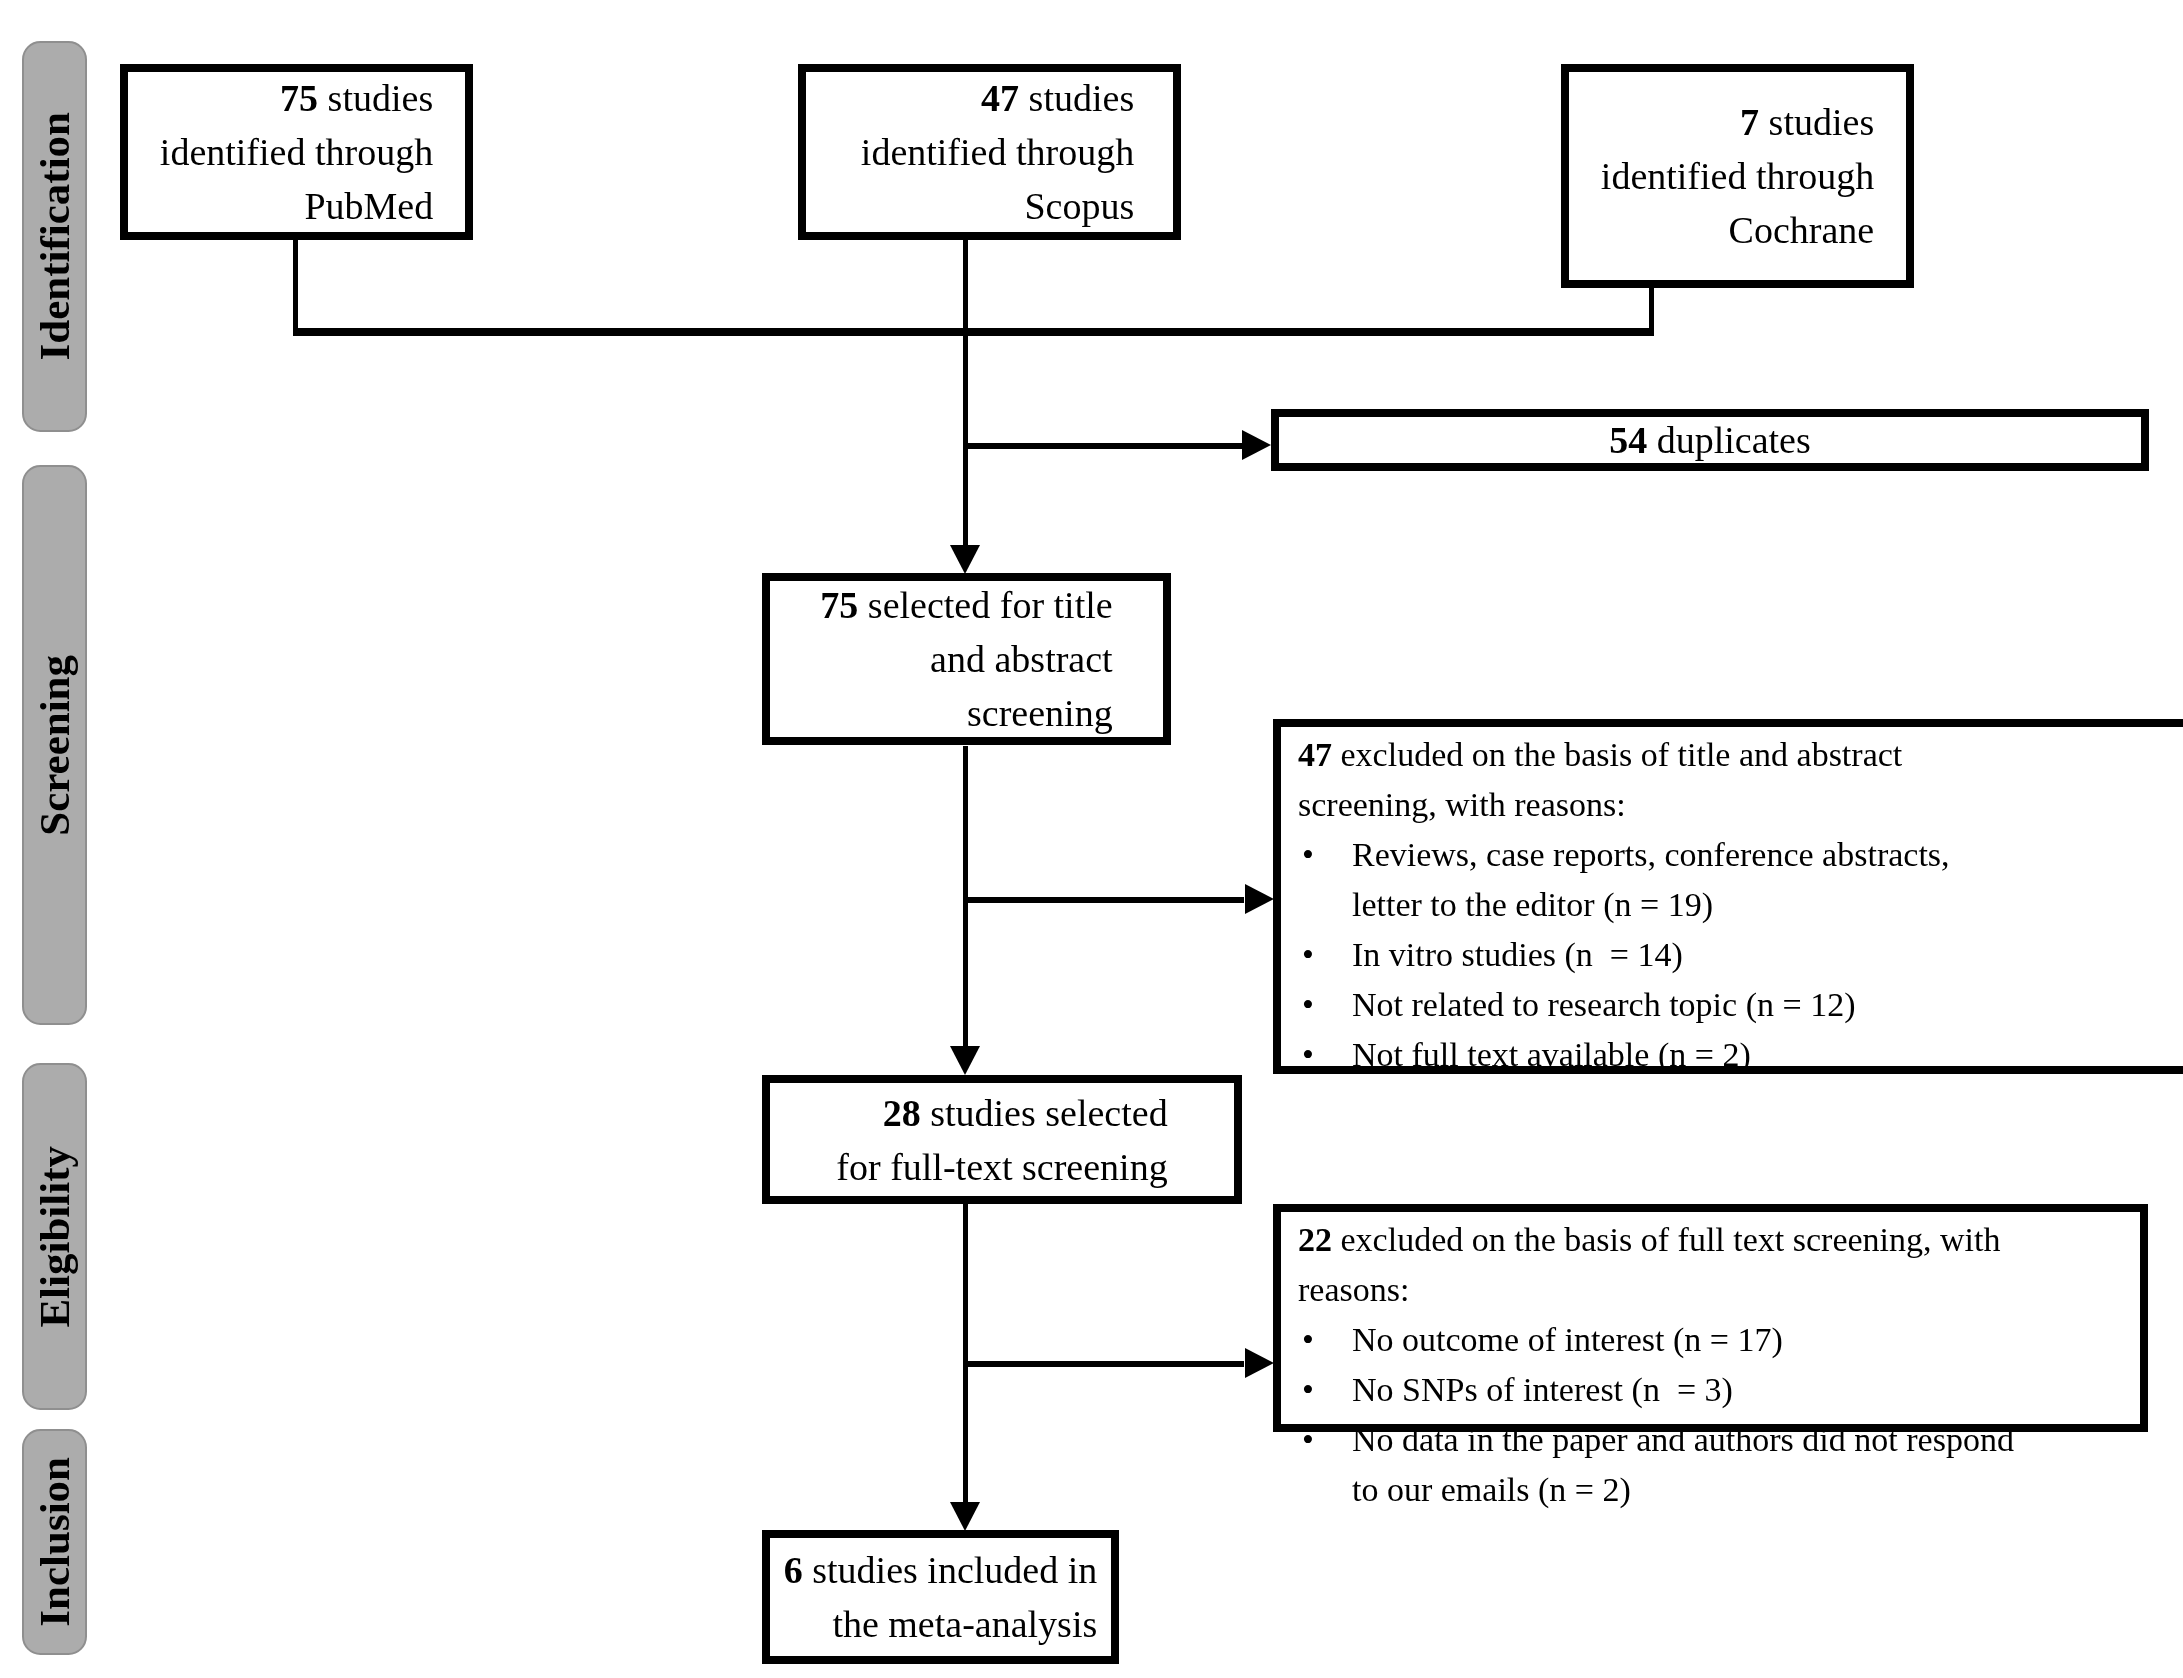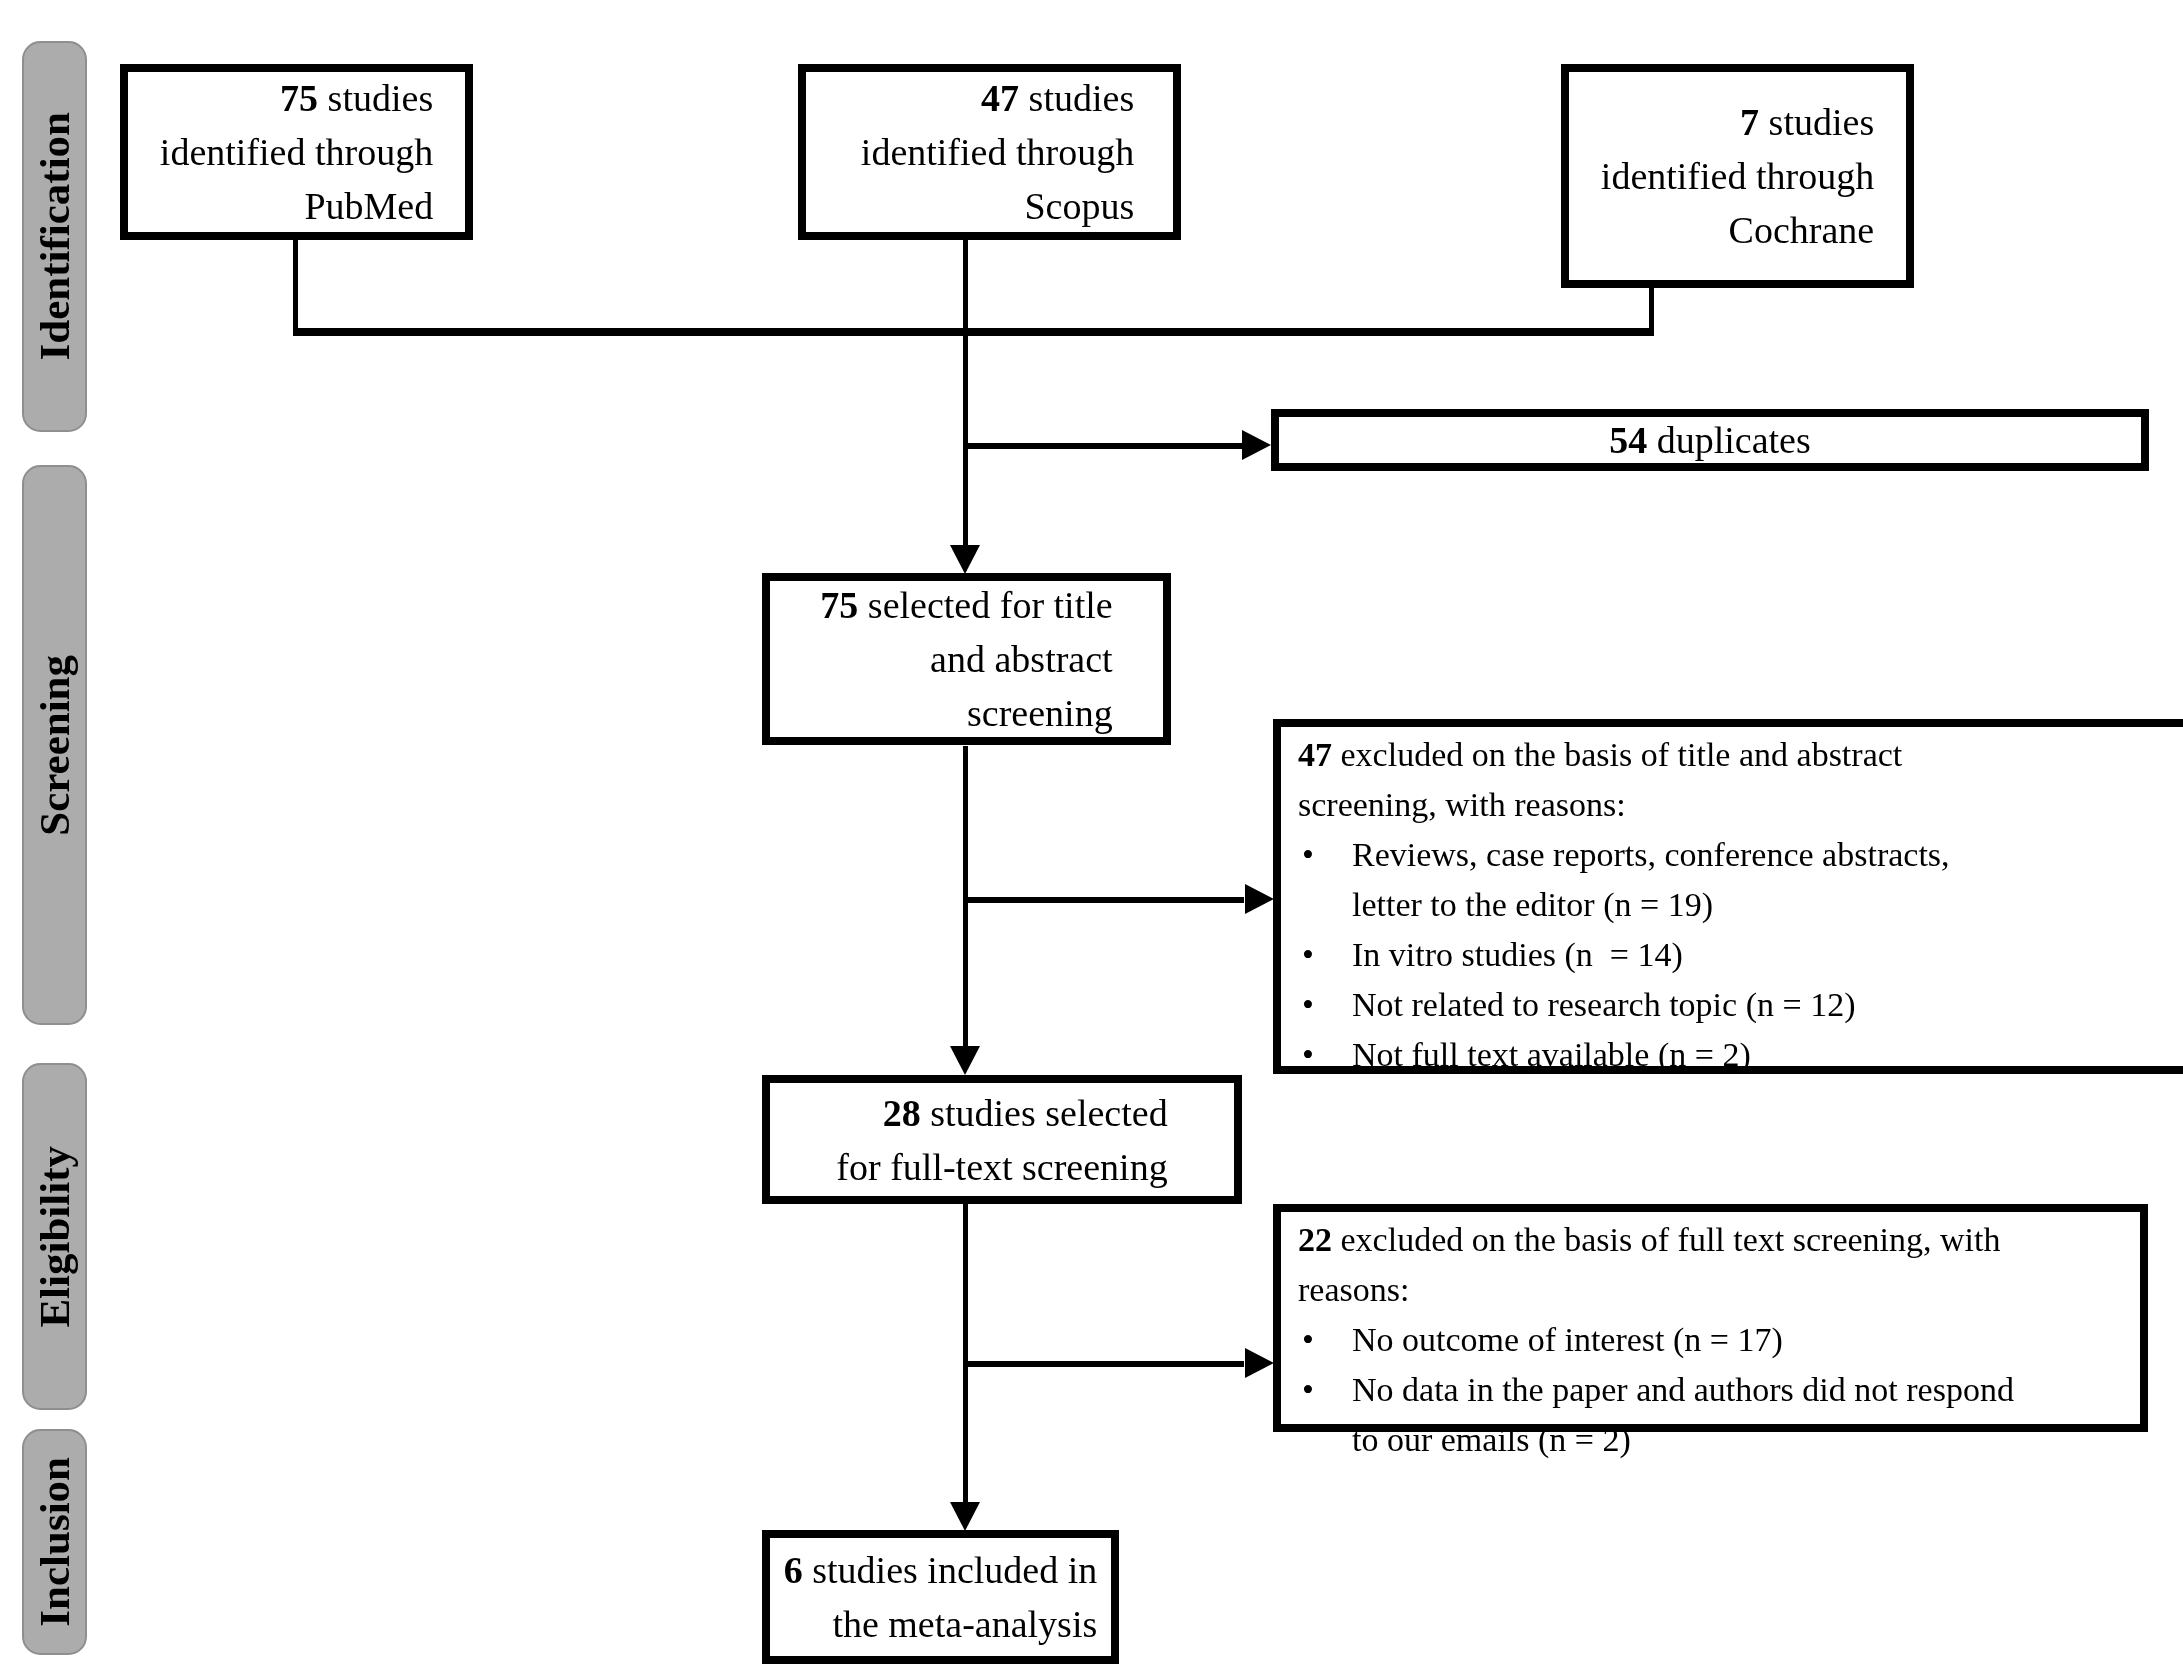--- a/index.html
+++ b/index.html
@@ -150,20 +150,21 @@
   <div class="fbox center" style="left:762px;top:1075px;width:480px;height:129px;">
     <span class="ctext"><b class="num">28</b><span> studies selected
 for full-text screening</span></span>
   </div>
 
   <div class="fbox rbox" style="left:1273px;top:1204px;width:875px;height:228px;">
     <div class="intro"><b class="num">22</b><span> excluded on the basis of full text screening, with
 reasons:</span></div>
     <ul class="reason-list">
       <li class="reason-item">No outcome of interest (n = 17)</li>
+      <li class="reason-item">No SNPs of interest (n  = 3)</li>
       <li class="reason-item">No data in the paper and authors did not respond
 to our emails (n = 2)</li>
     </ul>
   </div>
 
   <div class="fbox center" style="left:762px;top:1530px;width:357px;height:134px;">
     <span class="ctext"><b class="num">6</b><span> studies included in
 the meta-analysis</span></span>
   </div>
 

